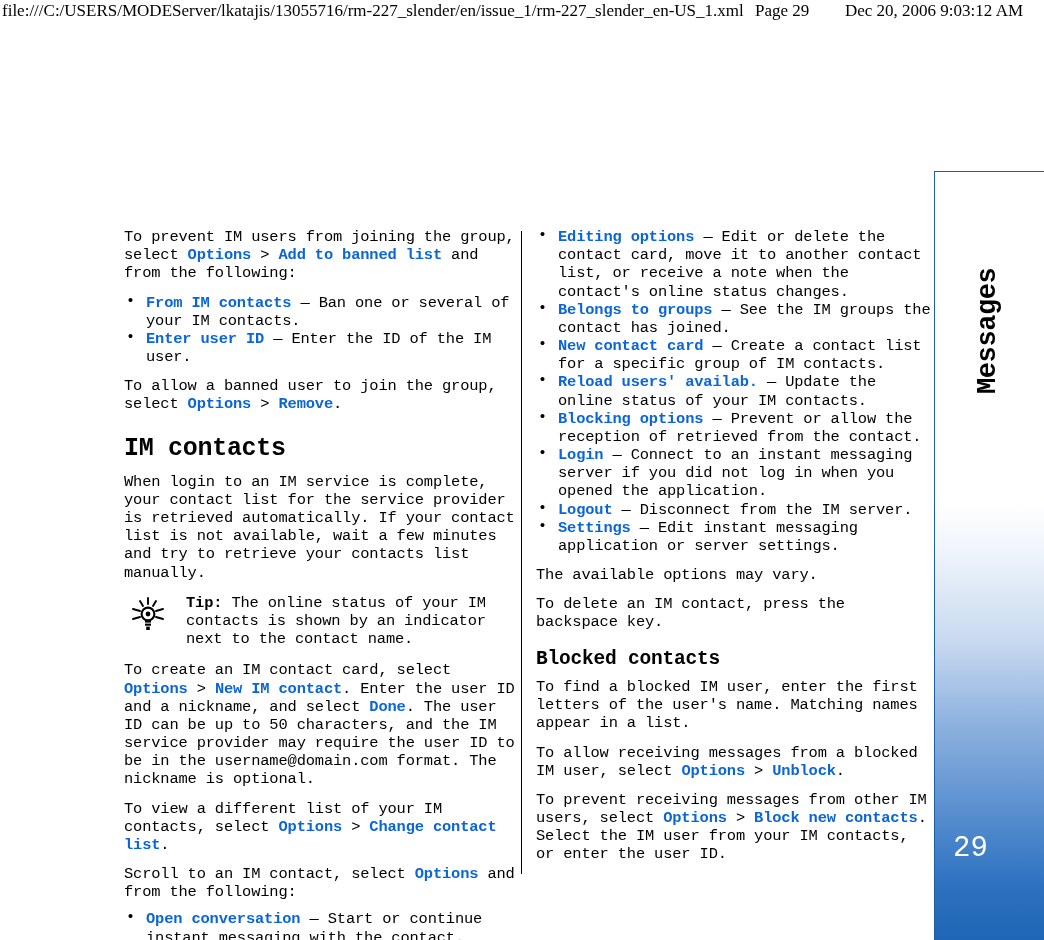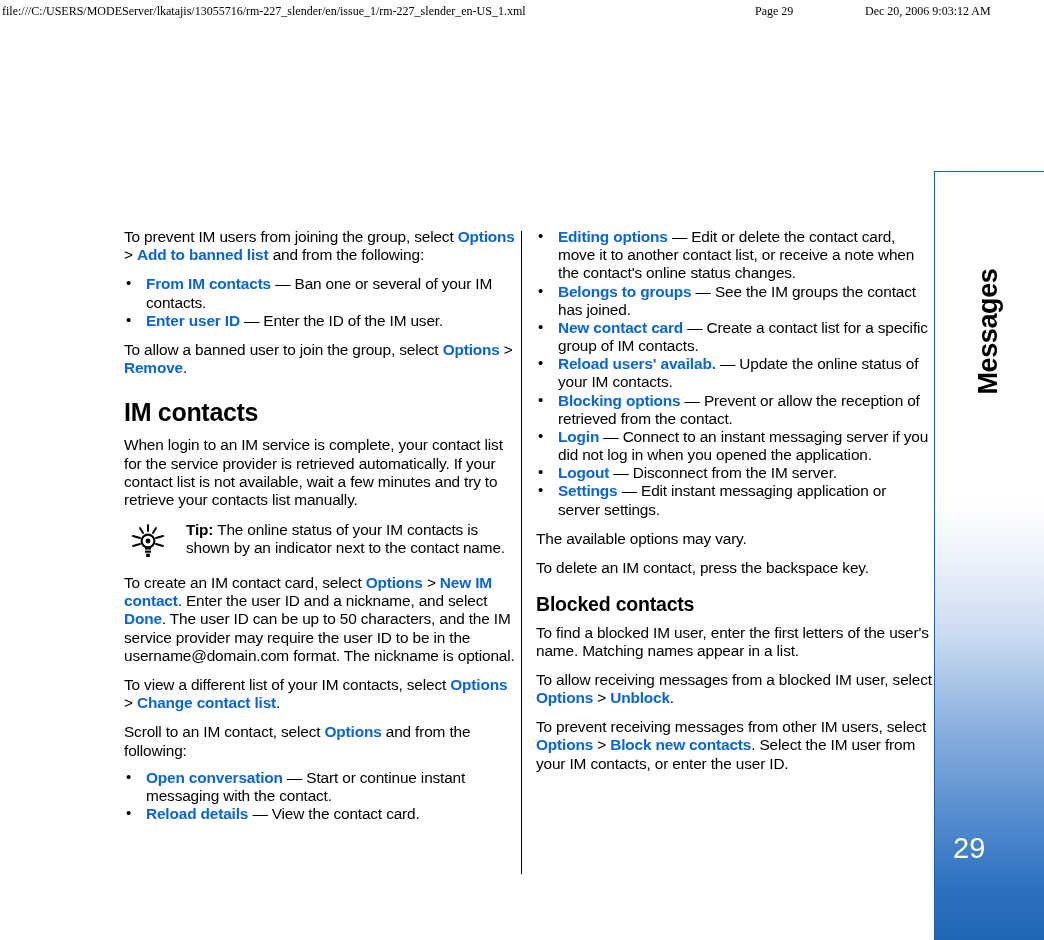--- a/index.html
+++ b/index.html
@@ -17,49 +17,49 @@
   }
 
   
   #print-header {
     position: absolute;
     top: 0;
     left: 0;
     width: 1044px;
     height: 22px;
     font-family: "Liberation Serif", serif;
-    font-size: 12px;
+    font-size: 17px;
     line-height: 22px;
     color: #000;
     white-space: nowrap;
   }
   #print-header .hdr-url {
     position: absolute;
     left: 2px;
     top: 0;
   }
   #print-header .hdr-page {
     position: absolute;
     left: 755px;
     top: 0;
   }
   #print-header .hdr-date {
     position: absolute;
     left: 845px;
     top: 0;
-    margin-left: 20px;
   }
 
   
   #page-content {
     position: absolute;
     top: 0;
     left: 0;
     width: 1044px;
     height: 940px;
+    font-family: Liberation Mono, monospace;
   }
 
   .column {
     position: absolute;
     top: 228px;
     width: 396px;
     font-size: 15.4px;
     line-height: 1.18;
     letter-spacing: -0.15px;
   }

